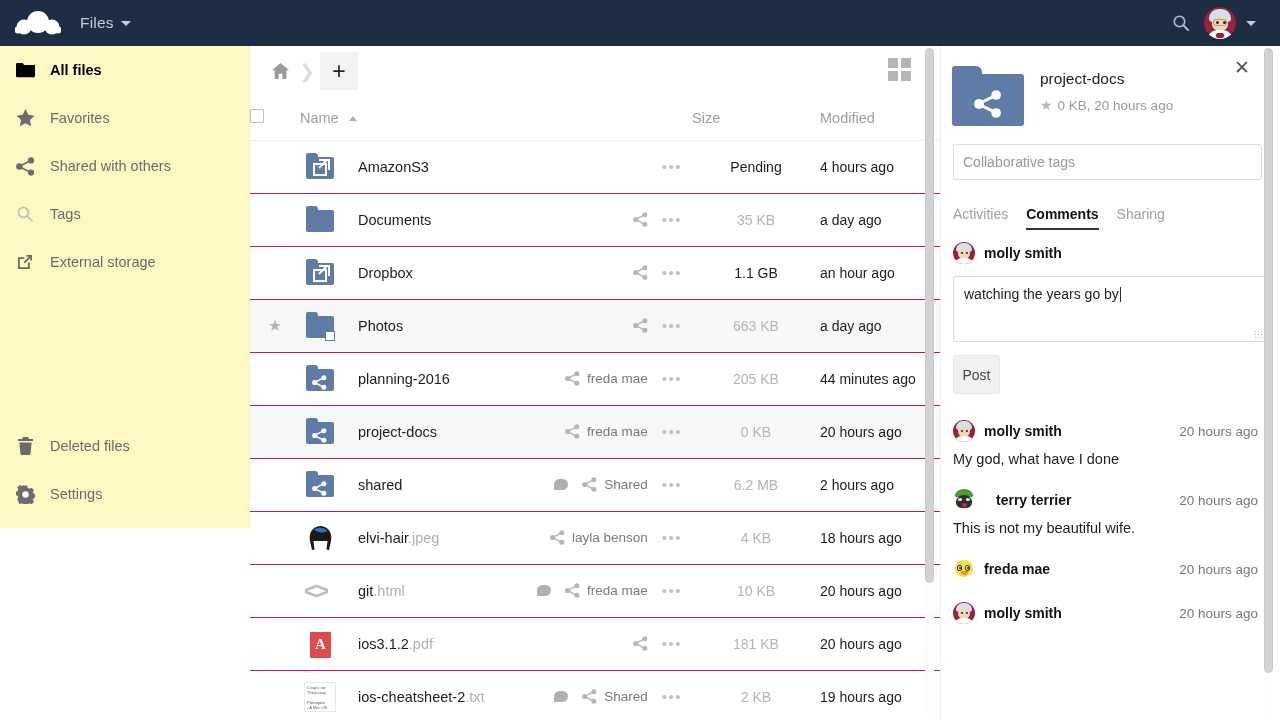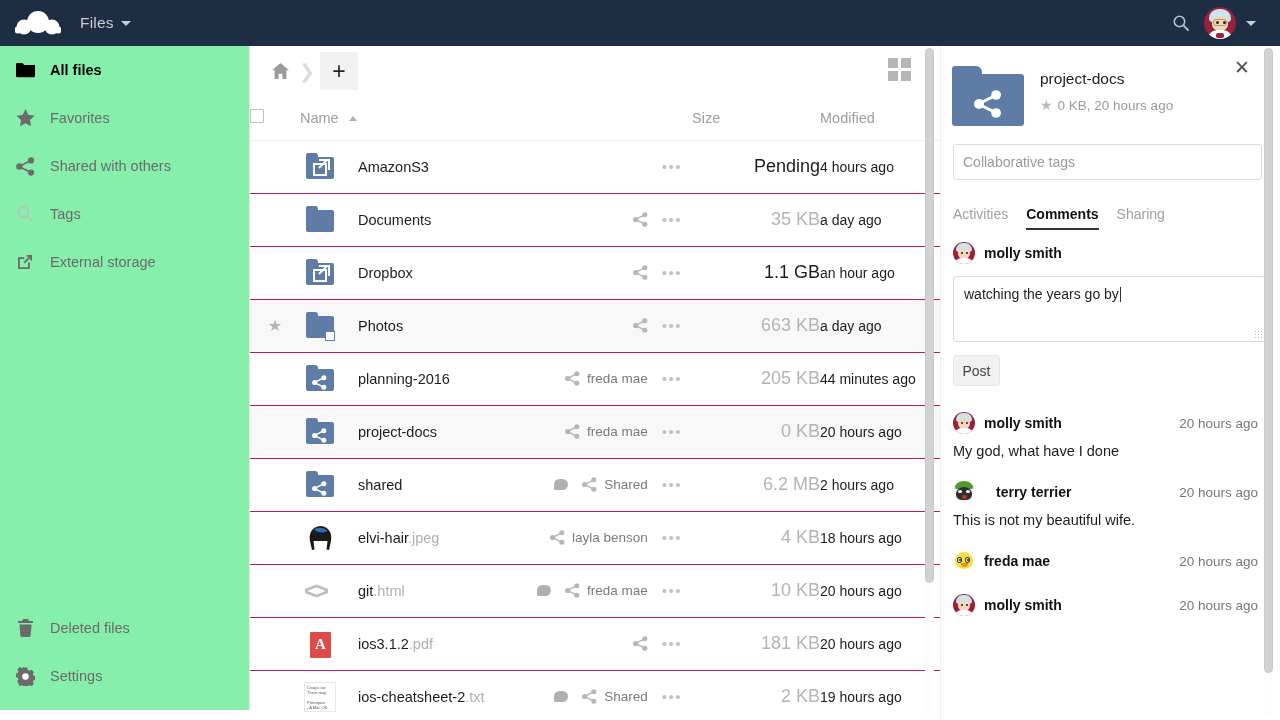--- a/index.html
+++ b/index.html
@@ -47,22 +47,22 @@
   #avatar .eyeL, #avatar .eyeR { position:absolute; top:14px; width:3px; height:3px; background:#2a2a2a; border-radius:50%; }
   #avatar .eyeL { left:12px; } #avatar .eyeR { left:19px; }
   #avatar .glasses { position:absolute; left:9px; top:12px; width:14px; height:7px; border:1px solid #b89a6a; border-radius:3px; }
   #avatar .collar { position:absolute; left:3px; top:23px; width:26px; height:11px; background:#fdfdfd; border-radius:12px 12px 0 0; }
   #avatar .neck { position:absolute; left:12px; top:22px; width:8px; height:6px; background:#f2d7b8; }
   #avatar .bowtie { position:absolute; left:12px; top:26px; width:8px; height:5px; background:#96223c; border-radius:2px; }
 
   
   #app-navigation {
     position: absolute; left: 0; top: 46px;
-    width: 250px; height: 664px;
-    background: #86efac;
+    width: 250px; height: 482px;
+    background: #fef9c3;
     border-right: 1px solid #eaeaea;
     z-index: 20;
   }
   .nav-item {
     height: 48px; display:flex; align-items:center;
     padding-left: 14px; gap: 14px;
     color: #6b6b6b; font-size: 14.5px; cursor: pointer;
   }
   .nav-item .nav-ico { width: 22px; height: 22px; display:flex; align-items:center; justify-content:center; flex:none; }
   .nav-item.active { color: #000; font-weight: bold; }
@@ -115,21 +115,21 @@
   .fav-star { color: #b4b4b4; font-size: 16px; cursor: pointer; }
   td.c-name { }
   .name-cell { display:flex; align-items:center; gap: 0; }
   .ficon { width: 32px; height: 32px; margin-left: 4px; margin-right: 22px; flex:none; position:relative; }
   .fname { font-size: 14.5px; color: #1d1d1d; cursor:pointer; }
   .fext { color: #b0b0b0; }
   .name-extras { margin-left:auto; display:flex; align-items:center; gap: 14px; padding-right: 10px; }
   .comment-bubble { width:14px;height:11px;background:#b0b0b0;border-radius:6px 6px 6px 2px; display:inline-block; cursor:pointer;}
   .share-pill { display:flex; align-items:center; gap: 7px; color:#7a7a7a; font-size: 13.5px; cursor:pointer; white-space:nowrap; }
   .dots { color:#c2c2c2; letter-spacing:1.5px; font-size:15px; cursor:pointer; line-height: 1; }
-  td.c-size { text-align:right; padding-right: 14px; font-size: 18px; color: #b4b4b4; }
+  td.c-size { text-align:center; padding-right: 14px; font-size: 14px; color: #b4b4b4; }
   td.c-size.dark { color: #1d1d1d; }
   td.c-mod  { padding-left: 12px; font-size: 14px; color: #1d1d1d; white-space: nowrap; }
 
   
   .fld { position:absolute; left:2px; top:6px; width:28px; height:22px; background:#5f7ca6; border-radius:2px; }
   .fld-tab { position:absolute; left:2px; top:2px; width:12px; height:6px; background:#5f7ca6; border-radius:2px 3px 0 0; }
   .fld-corner { position:absolute; right:1px; bottom:1px; width:10px; height:10px; background:#fff; border:1px solid #5f7ca6; }
   .ico-ext { position:absolute; left:9px; top:12px; width:14px; height:13px; border:2px solid #fff; }
   .ico-ext::after { content:""; position:absolute; right:-5px; top:-6px; width:9px; height:9px; border-top:2px solid #fff; border-right:2px solid #fff; }
   .ico-ext::before { content:""; position:absolute; left:4px; top:2px; width:12px; height:2px; background:#fff; transform: rotate(-45deg); transform-origin: left center; }
@@ -174,21 +174,21 @@
   #comment-box {
     margin: 12px 14px 0 0; height: 66px;
     border: 1px solid #d9d9d9; border-radius: 3px;
     padding: 9px 10px; font-size: 14px; color: #222;
     position: relative;
   }
   #comment-box .caret { display:inline-block; width:1px; height:15px; background:#333; vertical-align:-3px; margin-left:1px; }
   #comment-box .grip { position:absolute; right:3px; bottom:3px; width:8px; height:8px;
      background-image: radial-gradient(#bbb 1px, transparent 1px); background-size: 3px 3px; }
   #post-button {
-    margin-top: 13px; width: 47px; height: 31px; background: #f1f1f1;
+    margin-top: 13px; width: 47px; height: 39px; background: #f1f1f1;
     border: 1px solid #e6e6e6; border-radius: 3px;
     display:flex; align-items:center; justify-content:center;
     font-size: 14px; color: #444; cursor: pointer;
   }
   #comments-list { padding: 26px 0 0 12px; }
   .cmt { margin-bottom: 22px; }
   .cmt-head { display:flex; align-items:center; }
   .cmt-time { margin-left:auto; padding-right: 22px; font-size: 13.5px; color: #777; }
   .cmt-msg { font-size: 14.5px; color: #1d1d1d; margin-top: 9px; }
 

